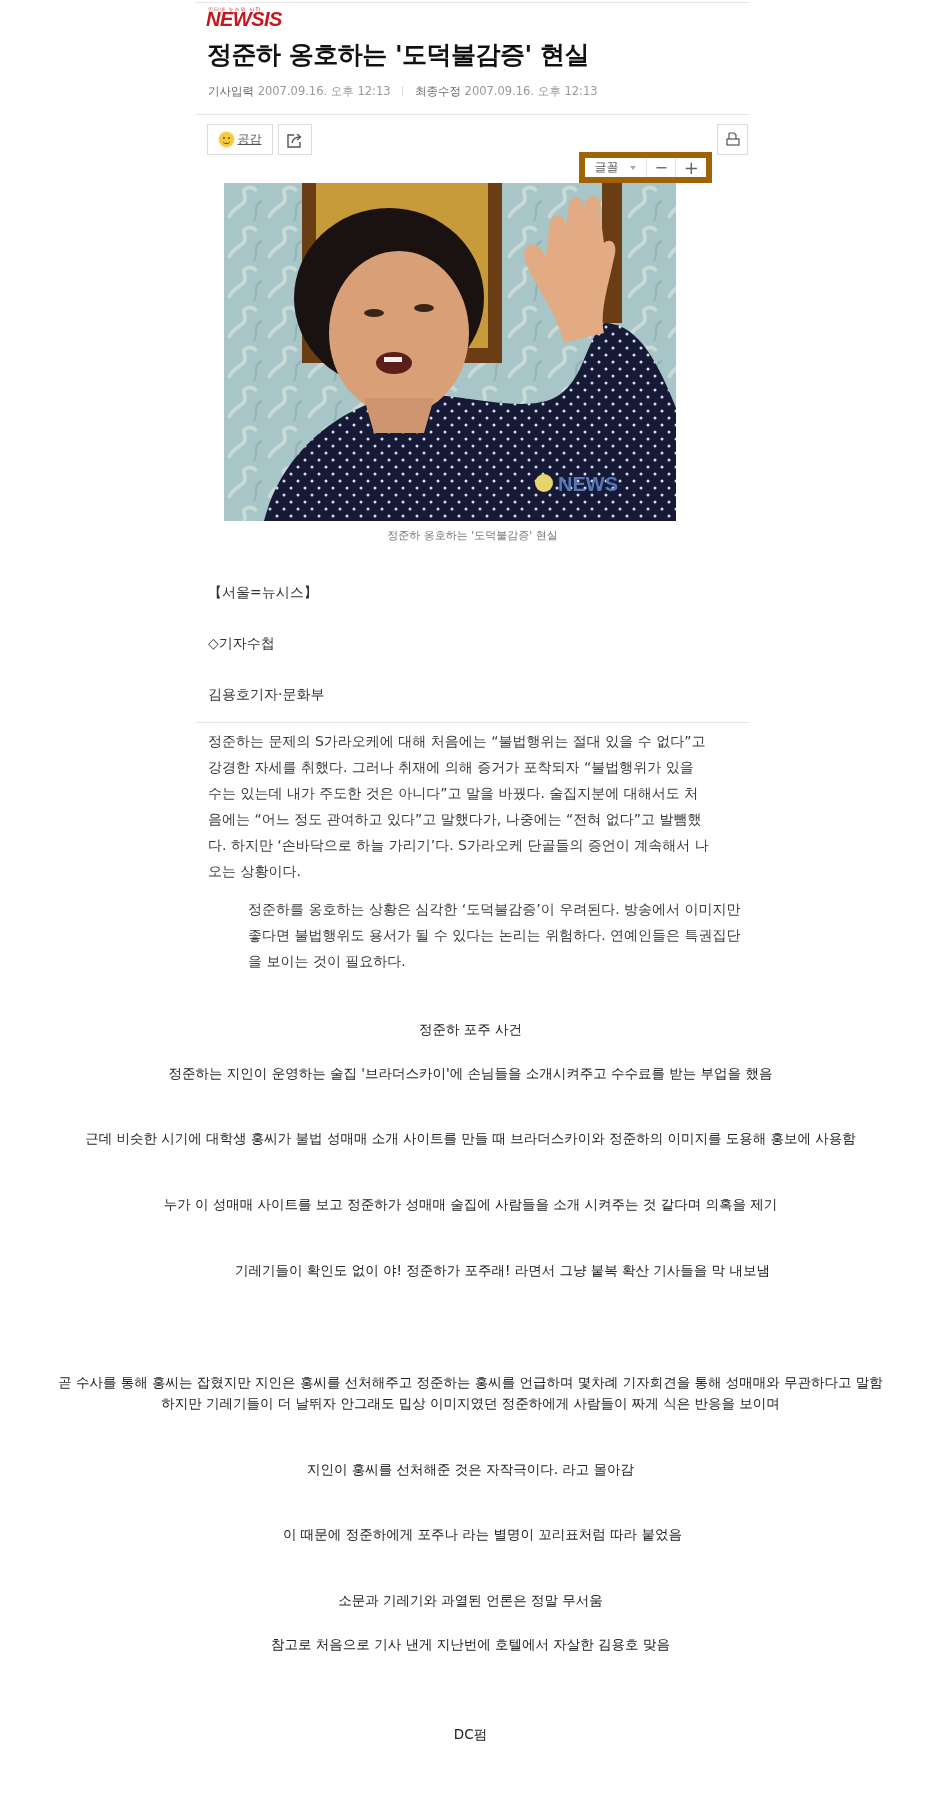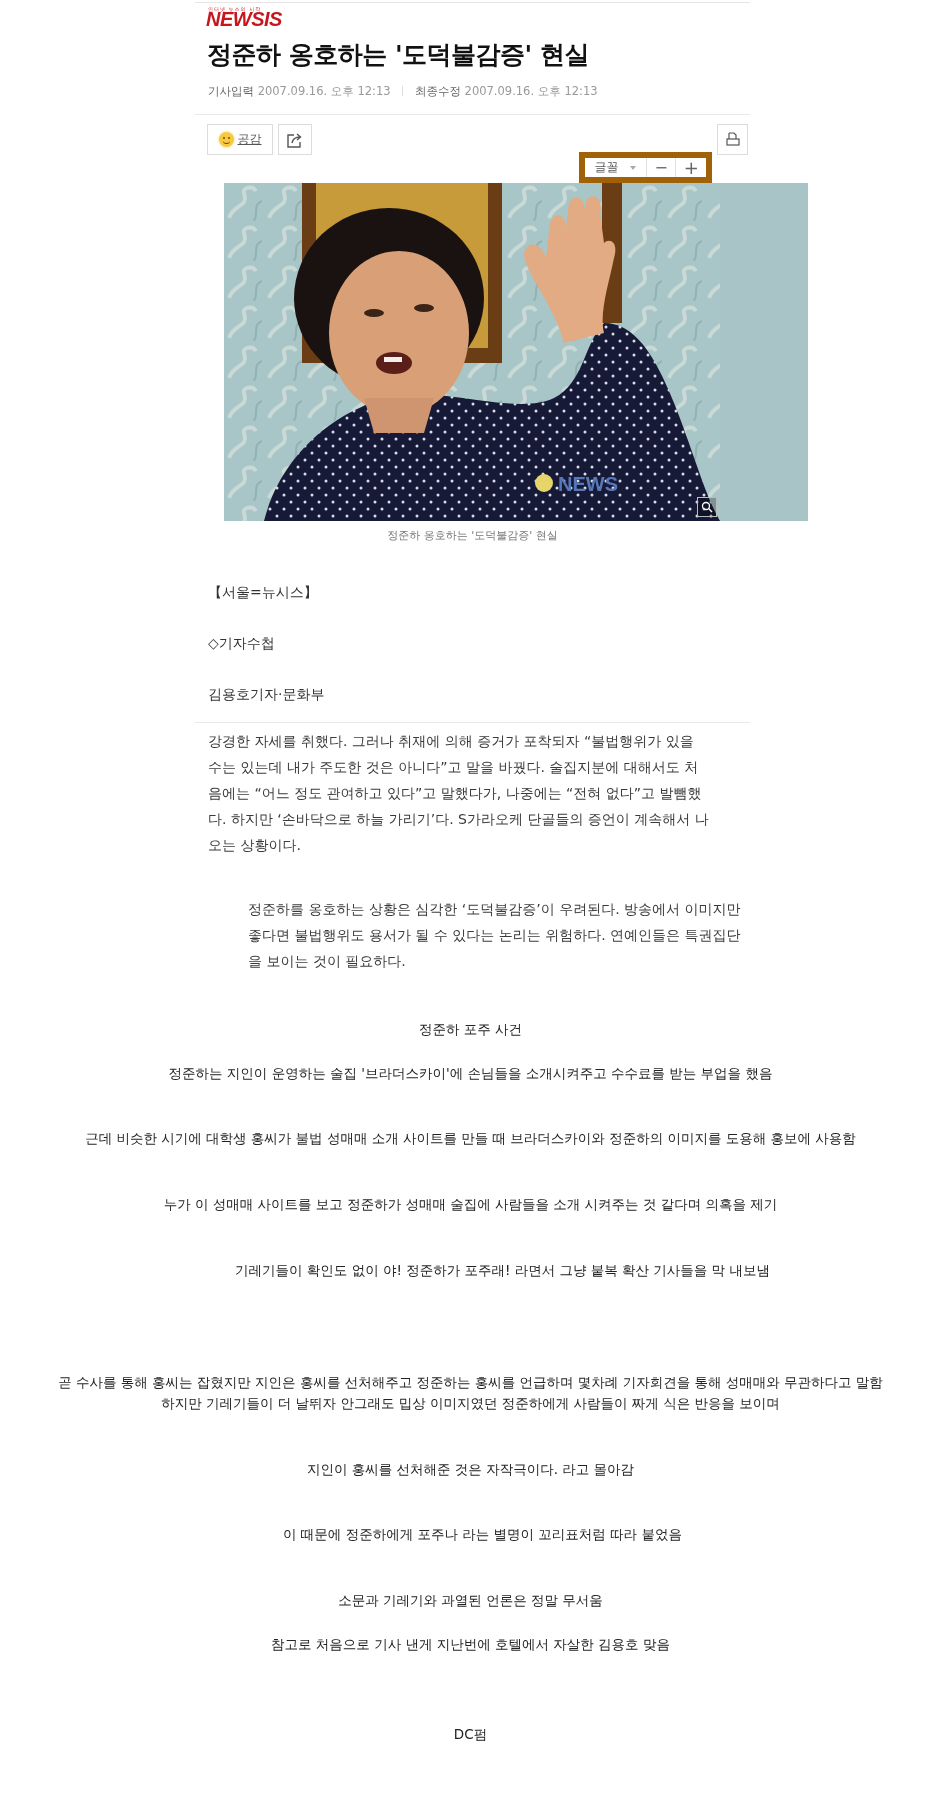--- a/index.html
+++ b/index.html
@@ -19,21 +19,21 @@
   .btn { border: 1px solid #dcdcdc; background: #fff; box-sizing: border-box; display: flex; align-items: center; justify-content: center;
          font-size: 12px; color: #555; }
   .smile { width: 15px; height: 15px; border-radius: 50%; background: #f7c940; position: relative; margin-right: 4px; box-shadow: 0 0 3px #f3d36a; }
   .smile::before, .smile::after { content: ""; position: absolute; top: 5px; width: 2px; height: 2px; background: #6b4a00; border-radius: 50%; }
   .smile::before { left: 4px; } .smile::after { right: 4px; }
   .smile i { position: absolute; left: 4px; top: 8px; width: 7px; height: 3px; border-bottom: 1.5px solid #6b4a00; border-radius: 0 0 5px 5px; }
   .grp { display: flex; border: 6px solid #a16207; box-sizing: border-box; margin-top: 28px; }
   .grp > div { display: flex; align-items: center; justify-content: center; font-size: 12px; color: #555; box-sizing: border-box; }
   .grp > div + div { border-left: 1px solid #e2e2e2; }
   .caret { width: 0; height: 0; border-left: 3px solid transparent; border-right: 3px solid transparent; border-top: 4px solid #aaa; margin-left: 12px; }
-  .photo { left: 224px; top: 183px; width: 584px; height: 338px; overflow: hidden; background: #a9c4c6; }
+  .photo { left: 224px; top: 183px; width: 452px; height: 338px; overflow: hidden; background: #a9c4c6; }
   .caption { left: 195px; top: 528px; width: 555px; text-align: center; font-size: 11px; color: #777; line-height: 16px; }
   .body-line { left: 208px; font-size: 14px; color: #333; line-height: 20px; white-space: nowrap; }
   .para { left: 208px; width: 540px; font-size: 14px; color: #3a3a3a; line-height: 26px; }
   .para span { display: block; white-space: nowrap; }
   .center-line { left: 0; width: 941px; text-align: center; font-size: 13.5px; color: #222; line-height: 20px; white-space: nowrap;
                  font-family: "DejaVu Sans", sans-serif; }
 </style>
 </head>
 <body>
 
@@ -127,20 +127,21 @@
   </div>
 </div>
 <div class="abs caption">정준하 옹호하는 '도덕불감증' 현실</div>
 
 <div class="abs body-line" style="top:582px;">【서울=뉴시스】</div>
 <div class="abs body-line" style="top:633px;">◇기자수첩</div>
 <div class="abs body-line" style="top:684px;">김용호기자·문화부</div>
 <div class="abs divider" style="left:195px; top:722px; width:555px;"></div>
 
 <div class="abs para" style="top:728px;">
+  <span>정준하는 문제의 S가라오케에 대해 처음에는 “불법행위는 절대 있을 수 없다”고</span>
   <span>강경한 자세를 취했다. 그러나 취재에 의해 증거가 포착되자 “불법행위가 있을</span>
   <span>수는 있는데 내가 주도한 것은 아니다”고 말을 바꿨다. 술집지분에 대해서도 처</span>
   <span>음에는 “어느 정도 관여하고 있다”고 말했다가, 나중에는 “전혀 없다”고 발뺌했</span>
   <span>다. 하지만 ‘손바닥으로 하늘 가리기’다. S가라오케 단골들의 증언이 계속해서 나</span>
   <span>오는 상황이다.</span>
 </div>
 
 <div class="abs para" style="top:896px;margin-left:40px;">
   <span>정준하를 옹호하는 상황은 심각한 ‘도덕불감증’이 우려된다. 방송에서 이미지만</span>
   <span>좋다면 불법행위도 용서가 될 수 있다는 논리는 위험하다. 연예인들은 특권집단</span>

